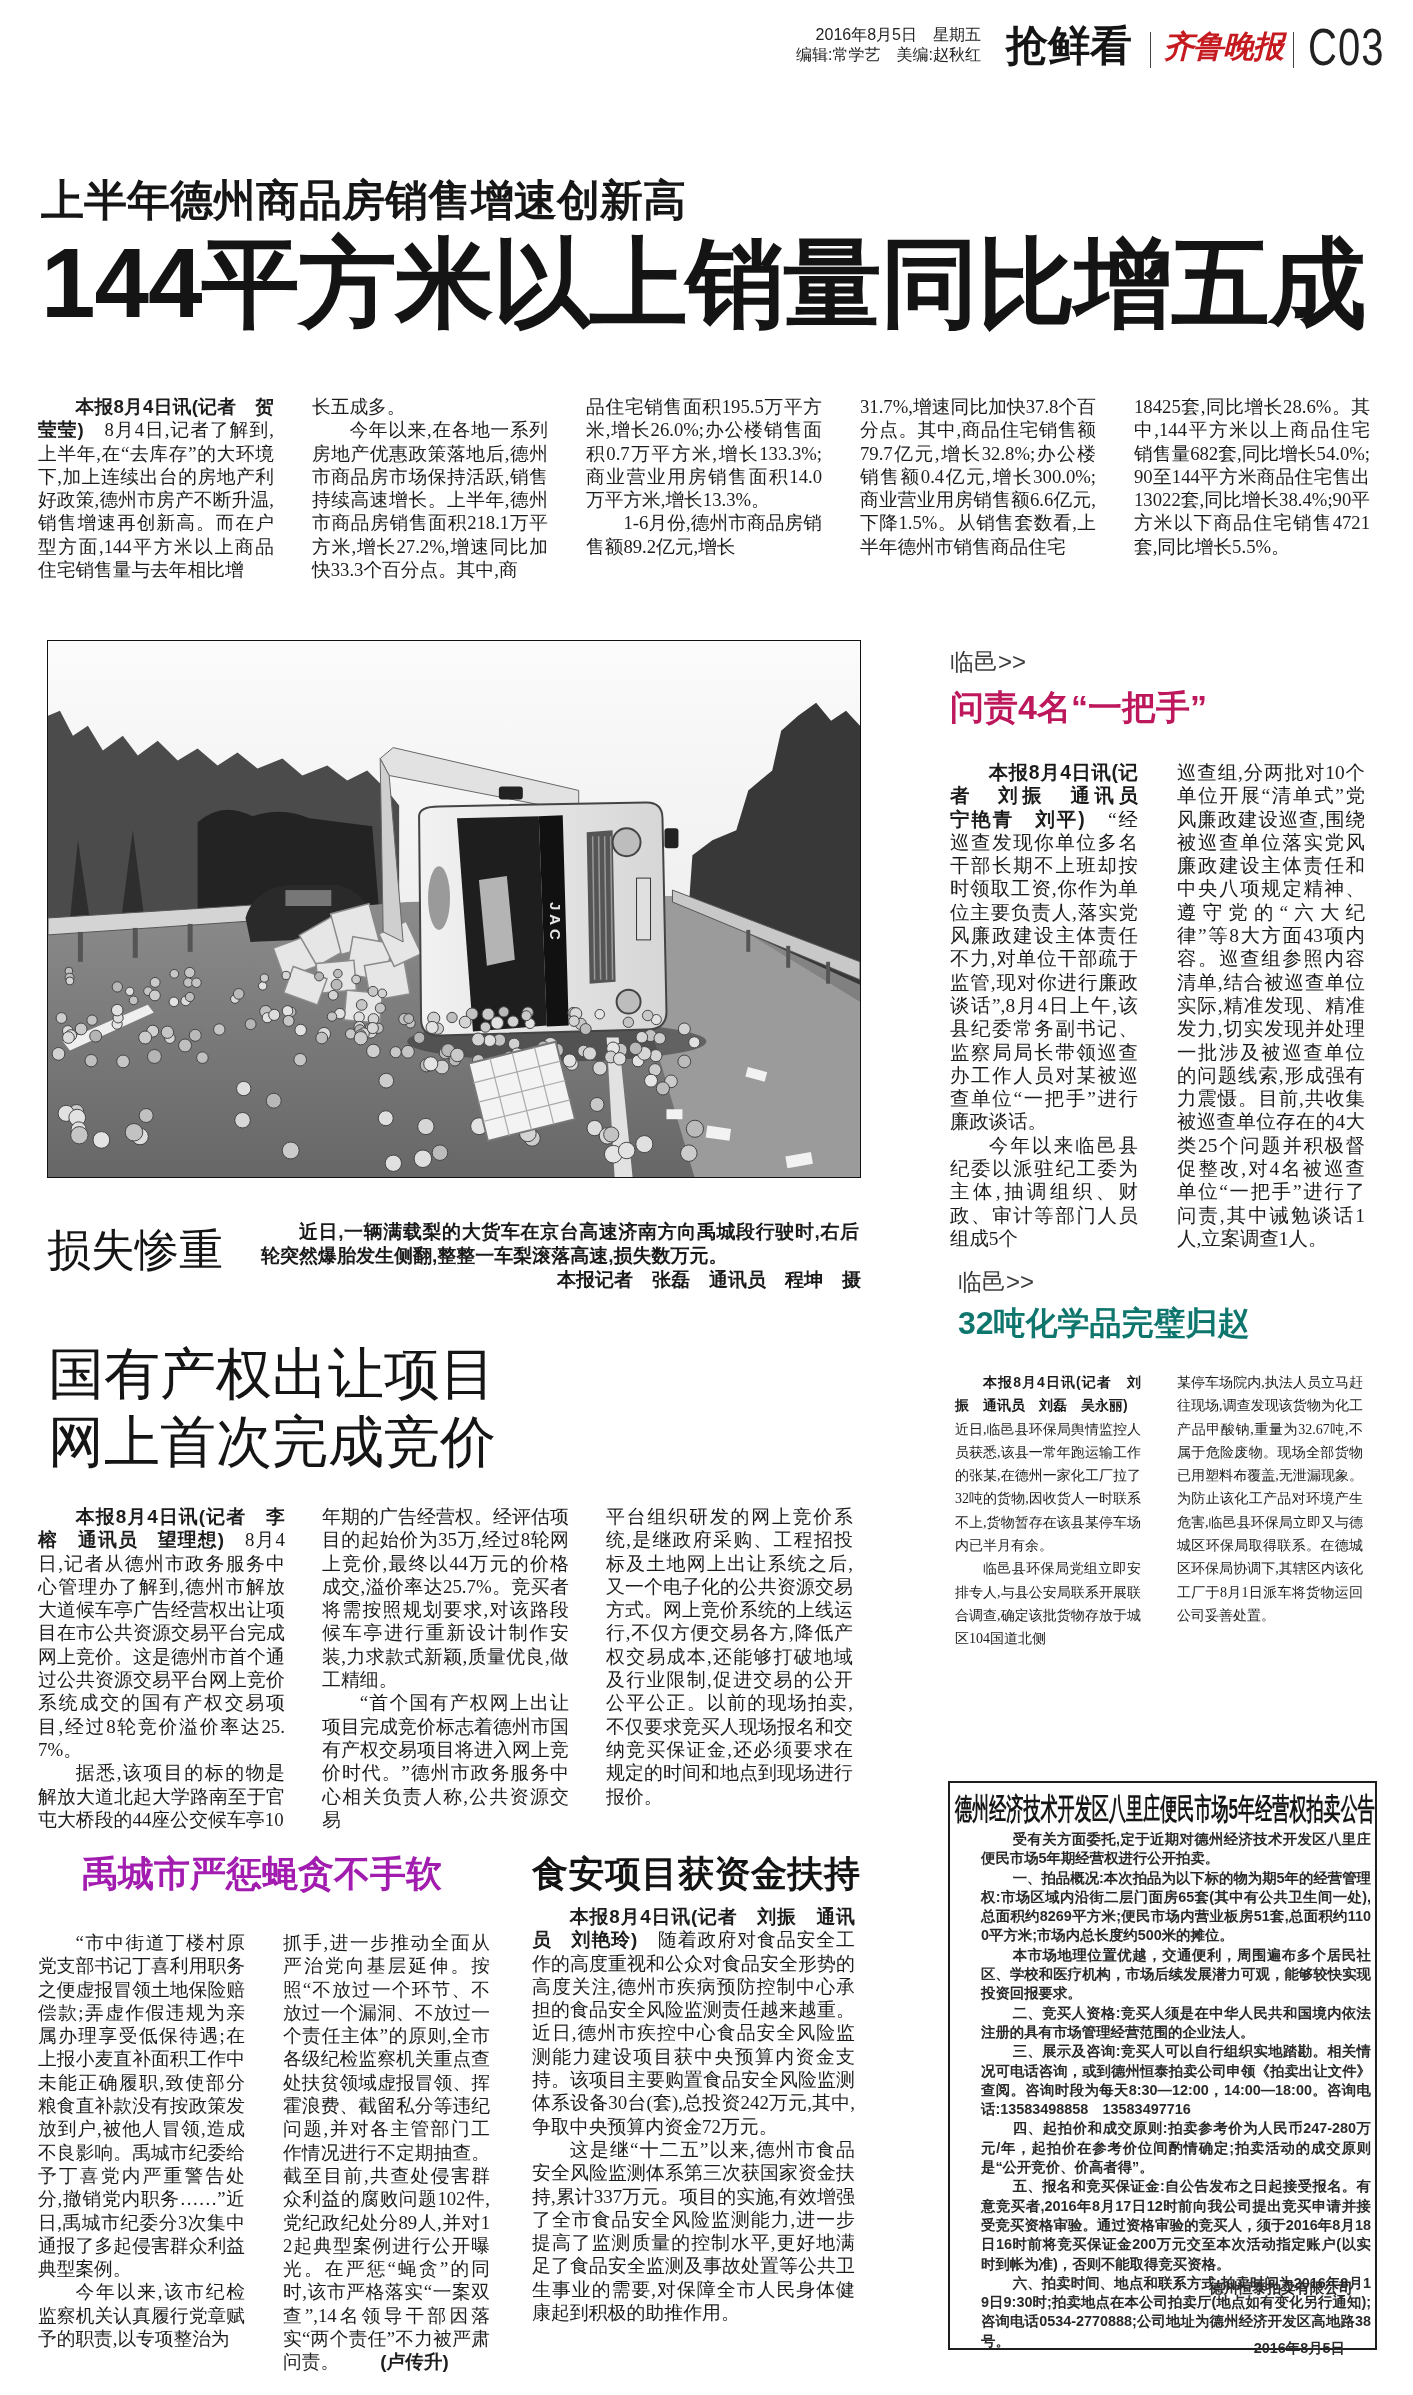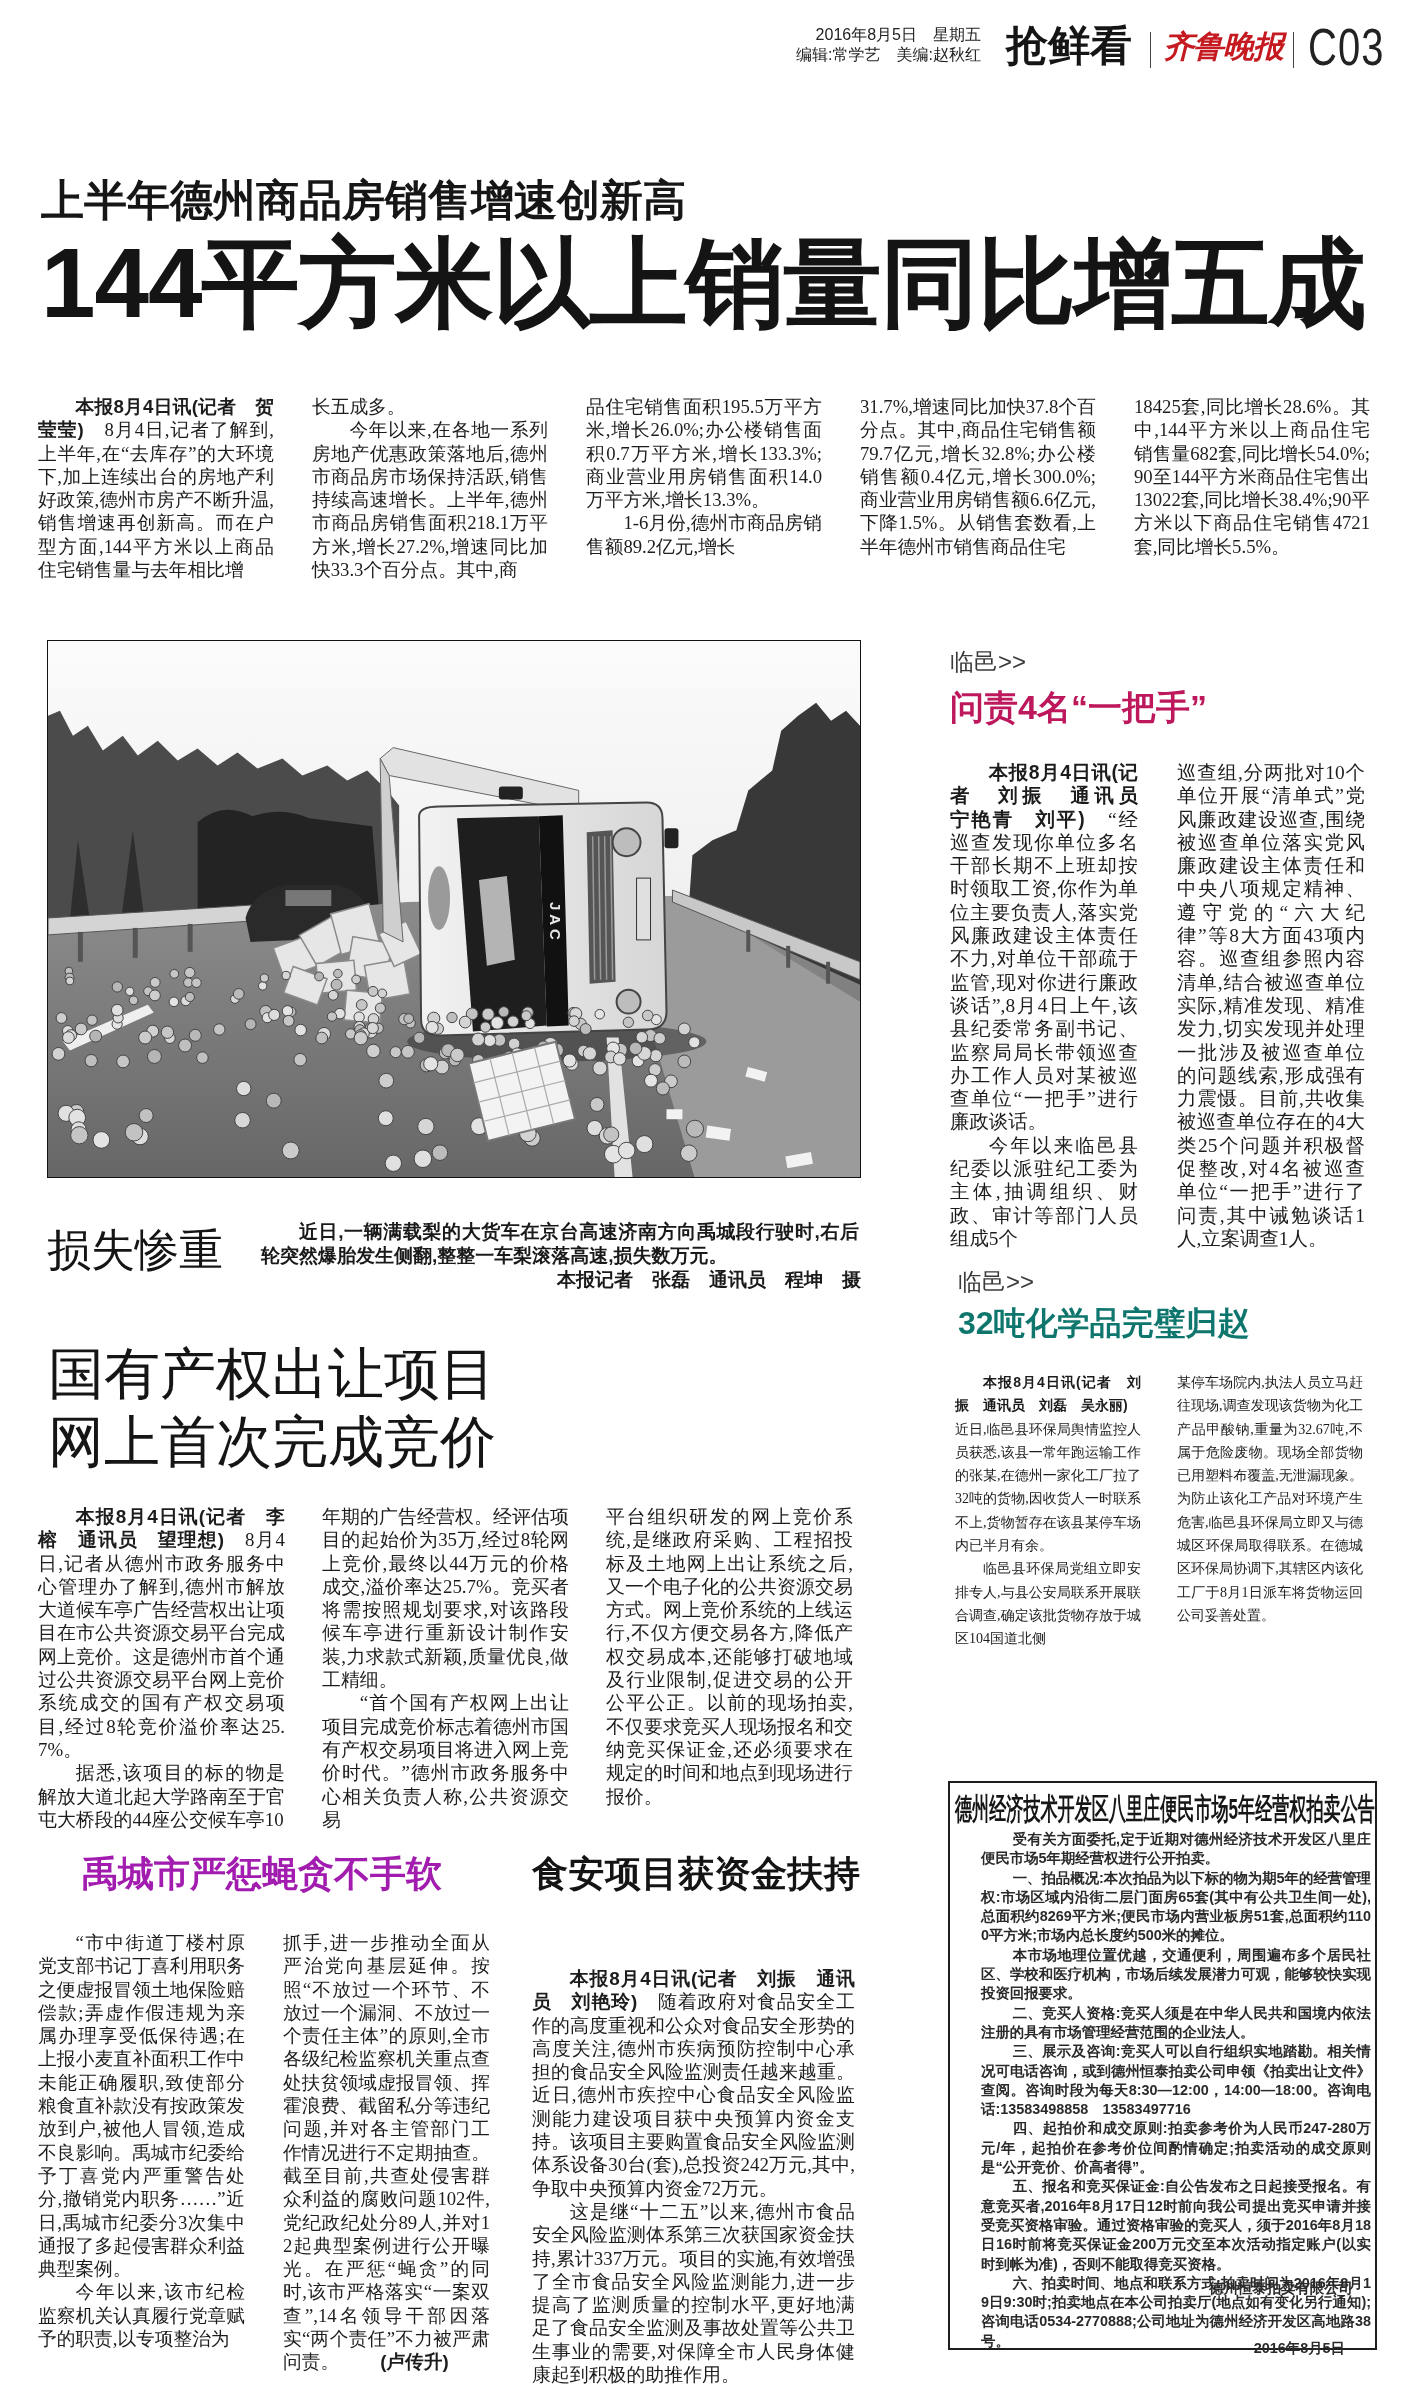--- a/index.html
+++ b/index.html
@@ -44,21 +44,21 @@
 #chemicals-body .col+.col{margin-left:36px;}
 
 #property-body{left:38px;top:1505px;font-size:18.9px;}
 #property-body .col{width:247px;}
 #property-body .col+.col{margin-left:37px;}
 
 #yucheng-body{left:38px;top:1931px;font-size:18.7px;}
 #yucheng-body .col{width:207px;}
 #yucheng-body .col+.col{margin-left:38px;}
 
-#food-body{left:532px;top:1967px;font-size:18.9px;}
+#food-body{left:532px;top:1905px;font-size:18.9px;}
 #food-body .col{width:323px;}
 
 
 #photo{left:47px;top:640px;width:814px;height:538px;border:1px solid #111;box-sizing:border-box;overflow:hidden;background:#eee;}
 #photo svg{display:block;width:100%;height:100%;}
 #photo-title{left:47px;top:1224px;font-size:44px;line-height:52px;font-weight:normal;white-space:nowrap;color:#151515;}
 #photo-caption{left:261px;top:1220px;width:598px;font-size:19px;line-height:24px;font-weight:bold;text-indent:2em;text-align:justify;color:#1a1a1a;}
 #photo-credit{left:261px;top:1268px;width:600px;font-size:19px;line-height:24px;font-weight:bold;text-align:right;word-spacing:4px;color:#1a1a1a;}
 
 

